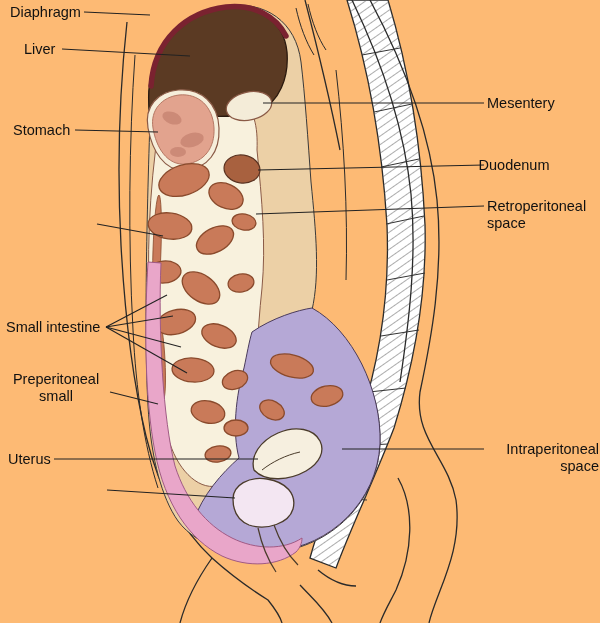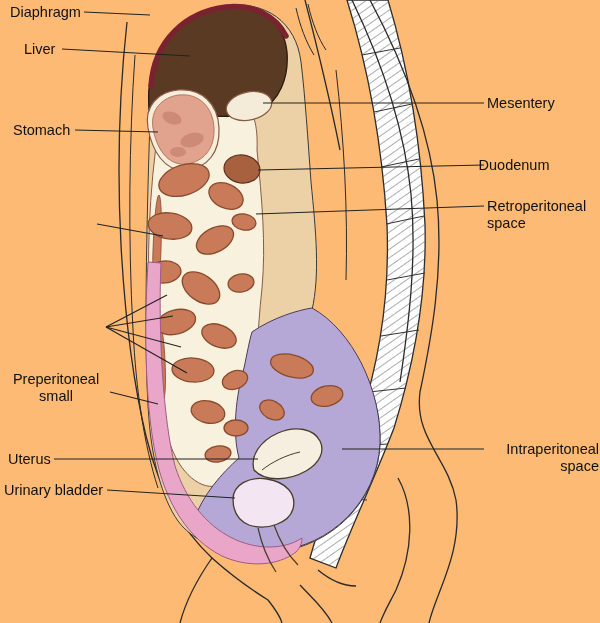--- a/index.html
+++ b/index.html
@@ -152,27 +152,27 @@
     </g>
   </svg>
 
   <div class="label" style="left:10px; top:4px; width:78px;">Diaphragm</div>
 
   <div class="label" style="left:24px; top:41px; width:40px;">Liver</div>
 
   <div class="label" style="left:13px; top:122px; width:62px;">Stomach</div>
 
 
+  <div class="label" style="left:6px; top:319px; width:100px;">Small intestine</div>
 
   <div class="label ta-c" style="left:4px; top:371px; width:104px;">Preperitoneal
 small</div>
 
   <div class="label" style="left:8px; top:451px; width:46px;">Uterus</div>
 
-  <div class="label" style="left:4px; top:482px; width:102px;">Urinary bladder</div>
 
   <div class="label" style="left:487px; top:95px; width:72px;">Mesentery</div>
 
   <div class="label" style="left:473px; top:157px; width:82px;text-align:center;">Duodenum</div>
 
   <div class="label" style="left:487px; top:198px; width:112px;">Retroperitoneal
 space</div>
 
   <div class="label" style="left:487px; top:441px; width:112px;text-align:right;">Intraperitoneal
 space</div>

